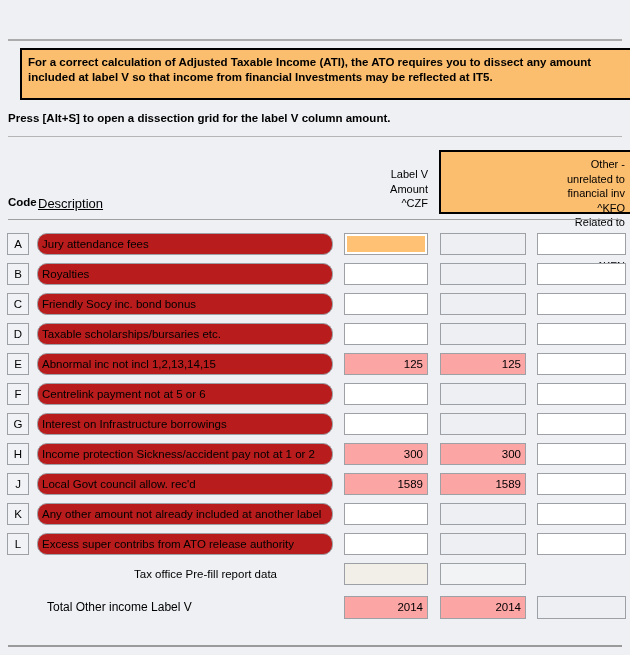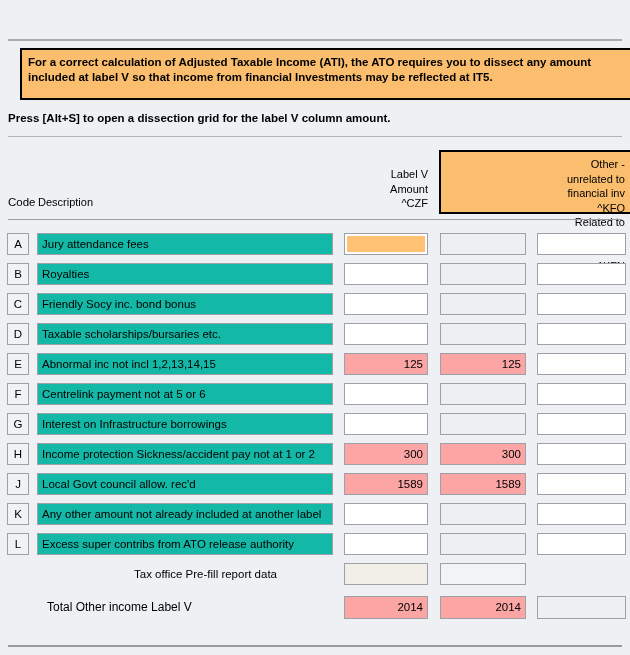--- a/index.html
+++ b/index.html
@@ -33,30 +33,30 @@
     padding:5px 5px 5px 5px;
     display:flex;justify-content:space-between;flex-direction:column;
   }
   .kf-col{
     font-size:11px;line-height:14.5px;text-align:right;white-space:pre-line;
   }
   .czf-header{
     position:absolute;left:330px;top:167px;width:98px;
     font-size:11px;line-height:14.5px;text-align:right;white-space:pre-line;
   }
-  .code-header{position:absolute;left:8px;top:196px;font-size:11.5px;}
-  .desc-header{position:absolute;left:38px;top:196px;font-size:11px;}
+  .code-header{position:absolute;left:8px;top:196px;font-size:11.5px;font-weight:bold;}
+  .desc-header{position:absolute;left:38px;top:196px;font-size:13px;text-decoration:underline;}
   .row{position:absolute;left:0;width:630px;height:22px;}
   .field{
     position:absolute;height:20px;border:1px solid #9da1a6;
     font-size:11.5px;line-height:20px;box-sizing:content-box;
   }
   .code{left:7px;width:20px;text-align:center;background:#f0f2f5;}
-  .desc{left:37px;width:290px;padding-left:4px;background:#14b8a6;
-        white-space:nowrap;overflow:hidden;}
+  .desc{left:37px;width:290px;padding-left:4px;background:#b91c1c;
+        white-space:nowrap;overflow:hidden;border-radius:10px;}
   .amt{text-align:right;padding-right:4px;}
   .fv{left:344px;width:78px;}
   .fkfo{left:440px;width:80px;}
   .fkfn{left:537px;width:83px;}
   .editable{background:#ffffff;}
   .disabled{background:#edeff2;}
   .value{background:#fca5a5;}
   .focused{background:#ffc173;box-shadow:inset 0 0 0 2px #ffffff;}
   .prefill{background:#f2efe8;}
   .prefill2{background:#f2f3f5;}

